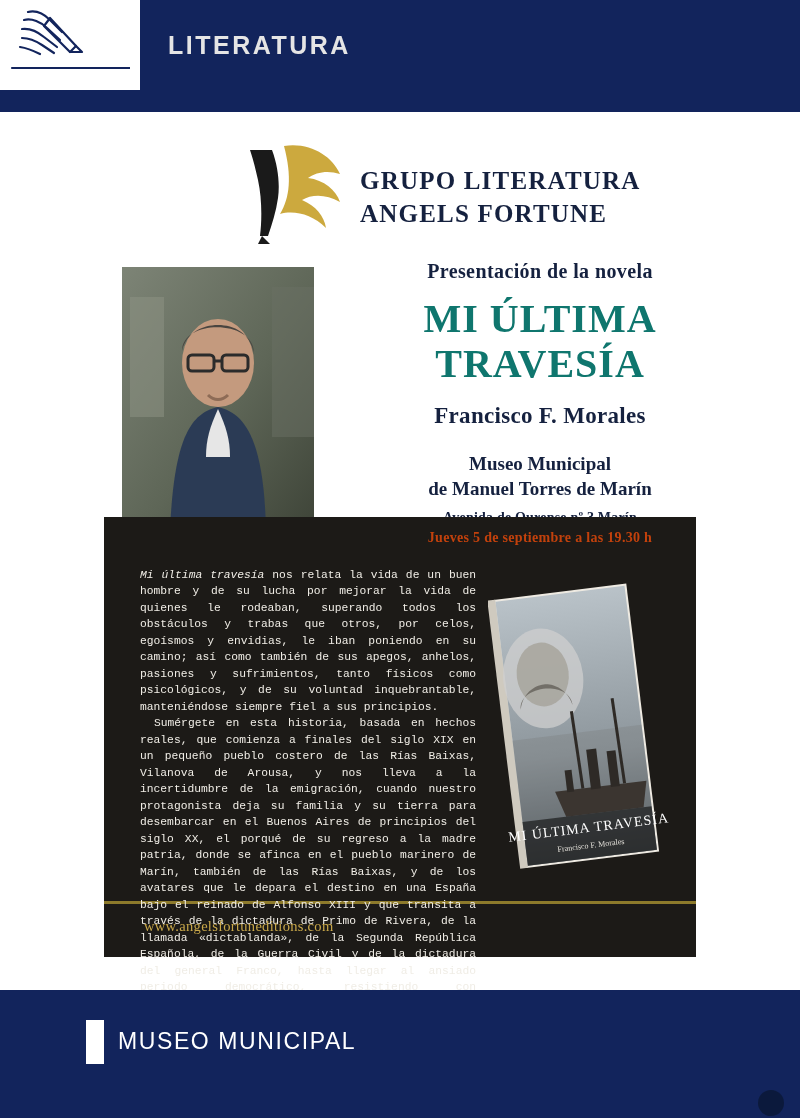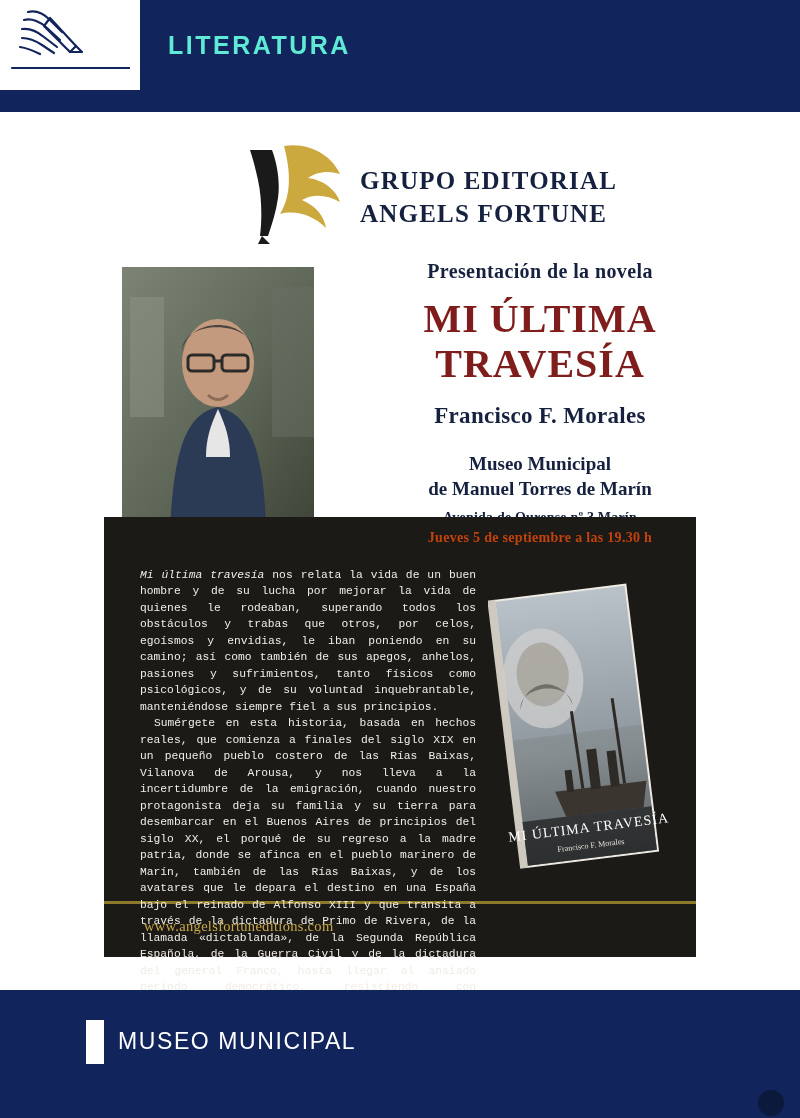--- a/index.html
+++ b/index.html
@@ -45,21 +45,21 @@
     height: 72px;
   }
   .header-right {
     flex: 1;
     background: #12245c;
     display: flex;
     align-items: center;
     padding-left: 28px;
   }
   .header-title {
-    color: #5eead4;
+    color: #e5e5e5;
     font-size: 25px;
     font-weight: bold;
     letter-spacing: 2.5px;
     font-family: "Liberation Sans", sans-serif;
   }
 
   .blue-band {
     position: absolute;
     top: 90px; left: 0;
     width: 800px;
@@ -126,21 +126,21 @@
   }
   .ev-pres {
     font-size: 20px;
     font-weight: bold;
     letter-spacing: .4px;
   }
   .ev-title {
     margin-top: 14px;
     font-size: 40px;
     font-weight: bold;
-    color: #7f1d1d;
+    color: #0f766e;
     line-height: 1.12;
     letter-spacing: 1px;
   }
   .ev-author {
     margin-top: 16px;
     font-size: 23px;
     font-weight: bold;
     letter-spacing: .3px;
   }
   .ev-venue {
@@ -307,21 +307,21 @@
 
     <div class="publisher">
       <span class="pub-mark">
         <svg width="120" height="105" viewBox="0 0 120 105" xmlns="http://www.w3.org/2000/svg">
           <path d="M52 6 C78 2 100 16 108 34 C96 30 84 32 76 38 C92 40 104 50 108 62 C94 54 80 54 70 60 C84 66 92 76 94 88 C80 74 62 70 48 74 C58 58 60 36 52 6 Z" fill="#c8a22e" opacity="0.92"></path>
           <path d="M40 10 C46 26 48 44 46 58 C44 72 40 84 36 96 L28 96 C30 80 30 58 26 40 C23 26 20 16 18 10 Z" fill="#1a1a1a"></path>
           <path d="M30 96 L26 104 L38 104 Z" fill="#1a1a1a"></path>
         </svg>
       </span>
       <div class="pub-text">
-        <div>GRUPO EDITORIAL</div>
+        <div>GRUPO LITERATURA</div>
         <div>ANGELS FORTUNE</div>
       </div>
     </div>
 
     <div class="photo">
       <svg width="192" height="264" viewBox="0 0 192 264" xmlns="http://www.w3.org/2000/svg">
         <defs>
           <linearGradient id="bg" x1="0" y1="0" x2="1" y2="1">
             <stop offset="0%" stop-color="#7d8476"></stop>
             <stop offset="55%" stop-color="#5e6657"></stop>

